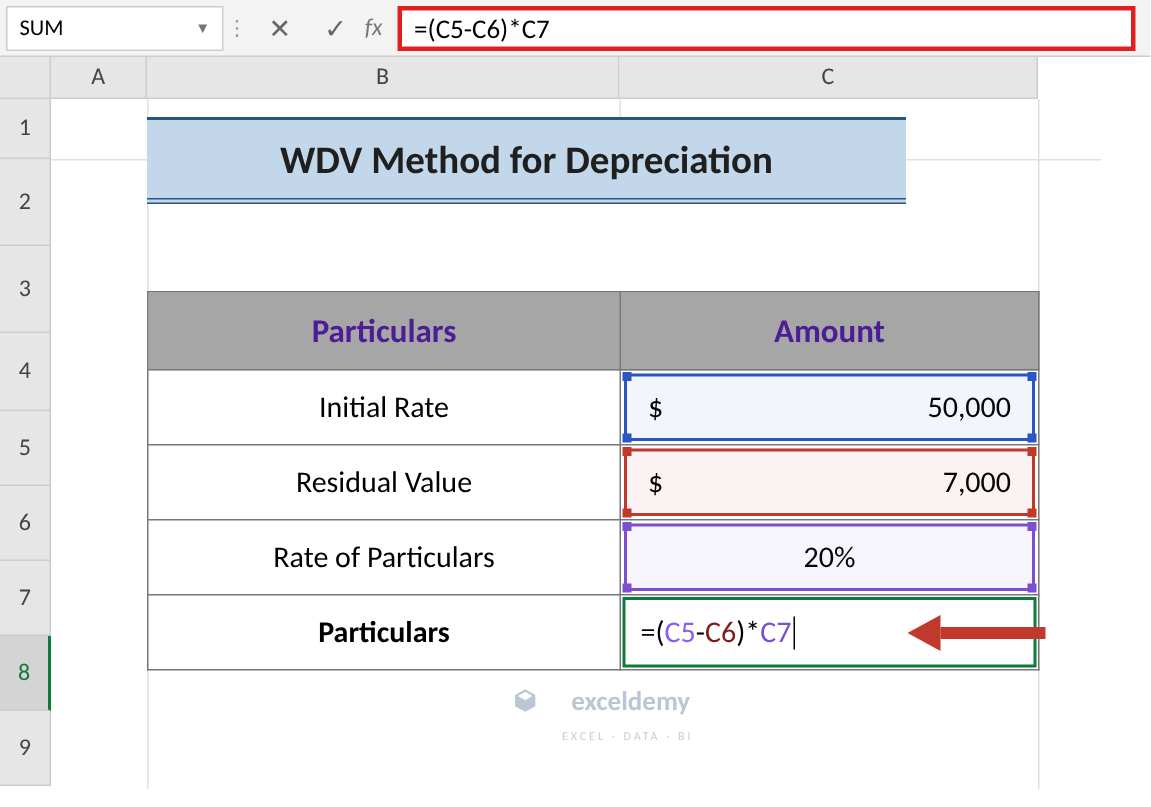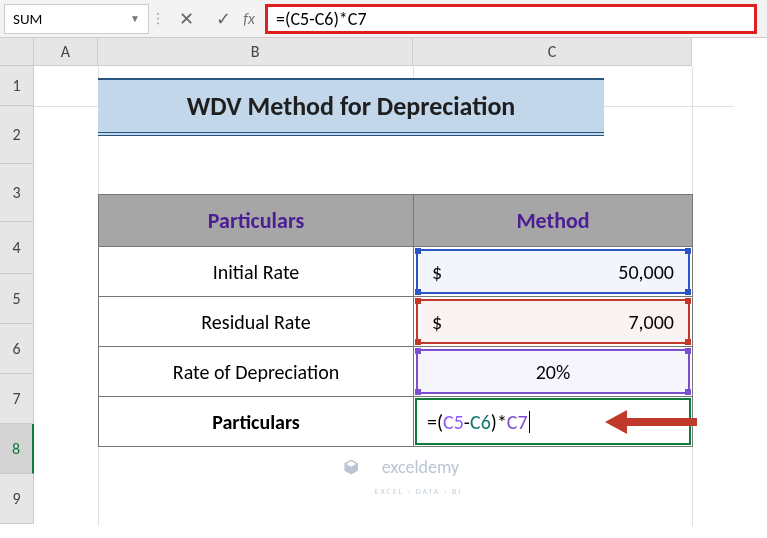--- a/index.html
+++ b/index.html
@@ -207,21 +207,21 @@
     border: 2px solid #0f7b3a;
     background: #fff;
     padding: 0 10px;
     display: flex;
     align-items: center;
     font-size: 20px;
   }
   .editing-cell .eq { color: #000; }
   .editing-cell .p { color: #000; }
   .editing-cell .c5 { color: #8b5cf6; }
-  .editing-cell .c6 { color: #0f766e; }
+  .editing-cell .c6 { color: #7f1d1d; }
   .editing-cell .c7 { color: #7c4fd1; }
   .cursor { display:inline-block; width:1px; height:22px; background:#000; margin-left:1px; vertical-align:middle; }
   
   .arrow {
     position: absolute;
     right: -5px;
     top: 50%;
     transform: translateY(-50%);
     display: flex;
     align-items: center;
@@ -243,21 +243,21 @@
     left: 50%;
     transform: translateX(-50%);
     color: #bac6d4;
     font-size: 18px;
     display: flex;
     align-items: center;
     gap: 8px;
     pointer-events: none;
     flex-direction: column;
   }
-  .watermark .brand { display:flex; align-items:center; gap:22px; font-weight:400; }
+  .watermark .brand { display:flex; align-items:center; gap:22px; font-weight:700; }
   .watermark .tag { font-size: 8px; letter-spacing: 2px; color:#c3cfdc;margin-left:36px; }
   .wm-icon { width:18px; height:18px; }
 </style>
 </head>
 <body>
 
 <div class="formula-row">
   <div class="name-box">
     <span>SUM</span>
     <span class="dd">▼</span>
@@ -301,50 +301,50 @@
     <div class="gridlines-v" style="left:658px; top:28px; width:1px; height:460px"></div>
     <div class="gridlines-h" style="left:0; top:68px; height:1px; width:700px"></div>
 
     <div class="sheet-content">
       <div class="title-box">WDV Method for Depreciation</div>
 
       <table class="data-table">
         <tbody>
             <tr>
           <th class="col-b">Particulars</th>
-          <th class="col-c">Method</th>
+          <th class="col-c">Amount</th>
         </tr>
         <tr>
           <td class="col-b">Initial Rate</td>
           <td class="col-c amount-cell">
             <div class="amount-inner">
               <span>$</span>
               <span>50,000</span>
             </div>
             <div class="ref-c5">
                   <span class="h2"></span>
                   <span class="h3"></span>
                 </div>
           </td>
         </tr>
         <tr>
-          <td class="col-b">Residual Rate</td>
+          <td class="col-b">Residual Value</td>
           <td class="col-c amount-cell">
             <div class="amount-inner">
               <span>$</span>
               <span>7,000</span>
             </div>
             <div class="ref-c6">
                   <span class="h2"></span>
                   <span class="h3"></span>
                 </div>
           </td>
         </tr>
         <tr>
-          <td class="col-b">Rate of Depreciation</td>
+          <td class="col-b">Rate of Particulars</td>
           <td class="col-c amount-cell amount-center">
             <span>20%</span>
             <div class="ref-c7">
                   <span class="h2"></span>
                   <span class="h3"></span>
                 </div>
           </td>
         </tr>
         <tr>
           <td class="col-b bold">Particulars</td>

